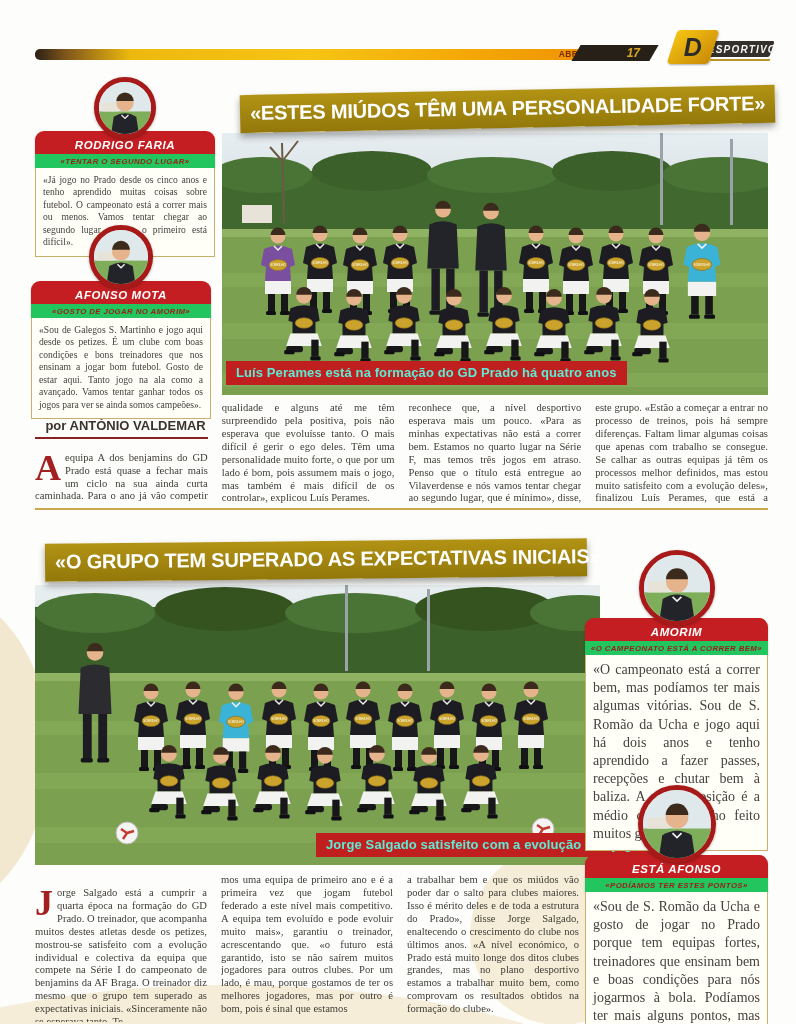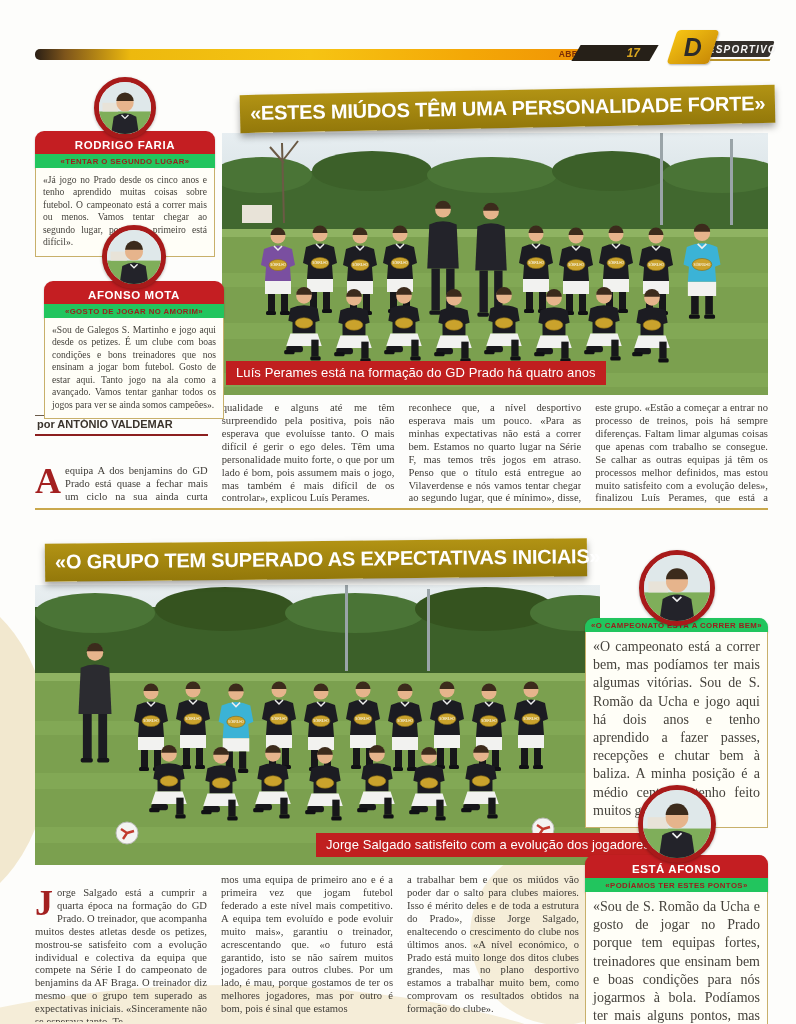--- a/index.html
+++ b/index.html
@@ -37,55 +37,55 @@
     color:#fff;font-weight:bold;font-size:20px;letter-spacing:-.2px;text-align:center;
     padding:7px 10px 8px;box-shadow:0 4px 7px rgba(0,0,0,.35);white-space:nowrap;}
   .banner1{left:240px;width:515px;top:90px;transform:rotate(-1.1deg);}
   .banner2{left:45px;width:522px;top:541px;transform:rotate(-.6deg);}
 
   
   .photo{position:absolute;z-index:1;overflow:hidden;}
   .photo svg{display:block;}
   .ph1{left:222px;top:133px;width:546px;height:262px;}
   .ph2{left:35px;top:585px;width:565px;height:280px;}
-  .caption{position:absolute;background:#c01f1f;color:#ffffff;font-weight:normal;font-size:13px;
+  .caption{position:absolute;background:#c01f1f;color:#5eead4;font-weight:bold;font-size:13px;
     padding:4px 10px 5px;z-index:4;letter-spacing:.1px;}
   .cap1{left:226px;top:361px;}
   .cap2{left:316px;top:833px;}
 
   
   .pcard{position:absolute;z-index:5;display:flex;flex-direction:column;align-items:center;}
   .pc-photo{border-radius:50%;border:5px solid #a81a1a;overflow:hidden;background:#dfe8ea;
     z-index:2;margin-bottom:-8px;box-shadow:0 1px 3px rgba(0,0,0,.3);}
   .pc-photo svg{display:block;}
-  .pc-box{width:100%;border-radius:9px 9px 0 0;overflow:hidden;box-shadow:0 1px 2px rgba(0,0,0,.25);}
+  .pc-box{width:100%;border-radius:9px 9px 0 0;overflow:hidden;box-shadow:0 1px 2px rgba(0,0,0,.25);font-style:italic;}
   .pc-name{background:#c41e22;color:#fff;font-weight:bold;font-size:11.5px;text-align:center;
     padding:8px 4px 3px;letter-spacing:.6px;}
   .pc-tag{background:#22c55e;color:#9c1c1c;font-weight:bold;font-size:7.8px;text-align:center;
     padding:2.5px 2px;letter-spacing:.4px;}
   .pc-quote{width:100%;box-sizing:border-box;background:#fffef7;border:1px solid #c8b06a;border-top:none;
     padding:6px 7px 7px;font-family:"Liberation Serif",serif;color:#45423c;text-align:justify;}
   .pcl{width:180px;}
   .pcl .pc-quote{font-size:9.6px;line-height:1.3;}
   .pcr{width:183px;}
   .pcr .pc-quote{font-size:14px;line-height:1.3;}
   .card1{left:35px;top:77px;}
-  .card2{left:44px;top:225px;}
+  .card2{left:31px;top:225px;}
   .card3{left:585px;top:550px;}
   .card4{left:585px;top:785px;}
 
   
   .article{position:absolute;z-index:2;display:flex;gap:14px;}
   .art1{left:35px;top:402px;width:733px;height:102px;}
   .art2{left:35px;top:874px;width:544px;height:148px;}
   .col{flex:1;font-family:"Liberation Serif",serif;font-size:10.6px;line-height:1.22;color:#3f3c37;
     text-align:justify;white-space:pre-line;overflow:hidden;}
-  .byline{font-family:"Liberation Sans",sans-serif;font-weight:bold;font-size:11px;color:#3a332c;
-    border-top:1px solid #6b5b4b;border-bottom:2px solid #8c1f1f;
-    padding:2px 2px 3px;margin-bottom:16px;white-space:nowrap;}
+  .byline{font-family:"Liberation Sans",sans-serif;font-weight:bold;font-size:13px;color:#3a332c;
+    text-align:right;border-top:1px solid #6b5b4b;border-bottom:2px solid #8c1f1f;
+    padding:2px 2px 3px;margin-bottom:0;white-space:nowrap;}
   .dropcap{float:left;font-family:"Liberation Serif",serif;font-weight:bold;color:#a32020;
     font-size:36px;line-height:.82;margin:2px 4px 0 0;}
   .goldrule{position:absolute;left:35px;width:733px;top:508px;height:2px;background:#c9a84c;z-index:2;}
 </style>
 </head>
 <body>
 
 <div class="page">
 
   <svg width="0" height="0" style="position:absolute">
@@ -307,20 +307,21 @@
   </div>
   <div class="caption cap2">Jorge Salgado satisfeito com a evolução dos jogadores</div>
 
   <div class="pcard pcr card3">
     <div class="pc-photo" style="width:66px;height:66px">
       <svg viewBox="0 0 60 60" width="66" height="66">
           <use href="#sym-portrait"></use>
         </svg>
     </div>
     <div class="pc-box">
+      <div class="pc-name">AMORIM</div>
       <div class="pc-tag">«O CAMPEONATO ESTÁ A CORRER BEM»</div>
     </div>
     <div class="pc-quote">«O campeonato está a correr bem, mas podíamos ter mais algumas vitórias. Sou de S. Romão da Ucha e jogo aqui há dois anos e tenho aprendido a fazer passes, recepções e chutar bem à baliza. A minha posição é a médio centro e tenho feito muitos golos».</div>
   </div>
 
   <div class="pcard pcr card4">
     <div class="pc-photo" style="width:68px;height:68px">
       <svg viewBox="0 0 60 60" width="68" height="68">
           <use href="#sym-portrait"></use>
         </svg>

